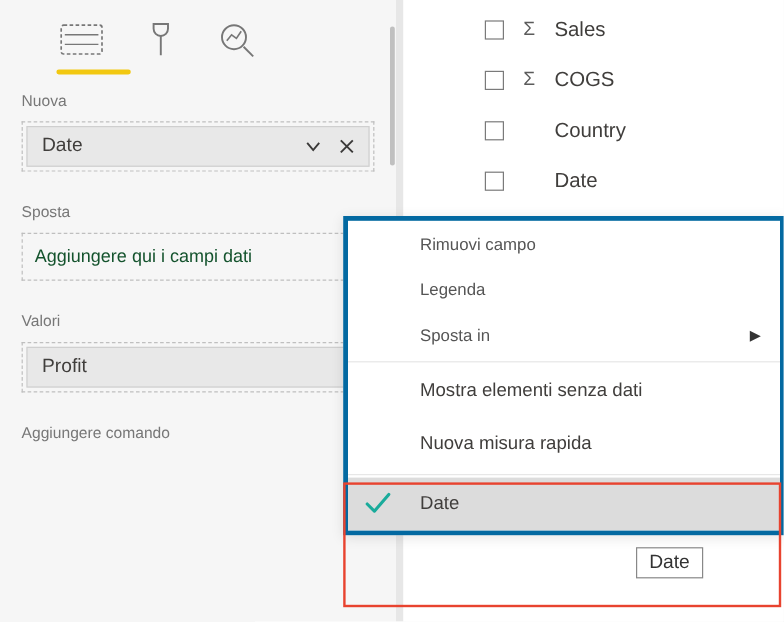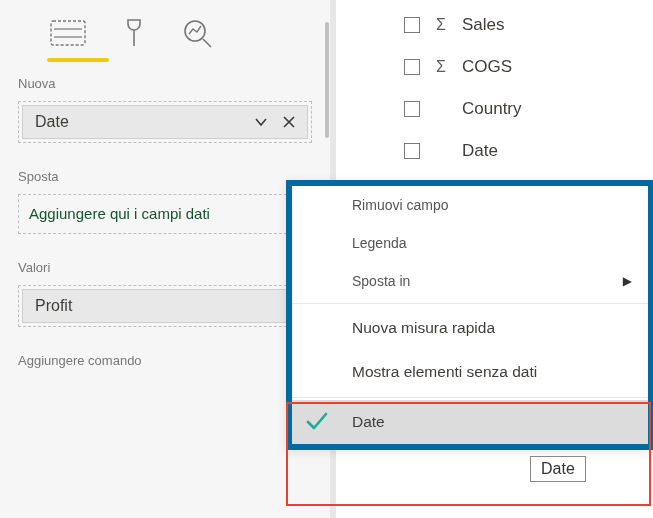--- a/index.html
+++ b/index.html
@@ -138,21 +138,21 @@
   .sigma.none { visibility: hidden; }
 
   
   .context-menu {
     position: absolute;
     left: 286px;
     top: 180px;
     width: 368px;
     background: #ffffff;
     box-shadow: 0 2px 10px rgba(0,0,0,0.10);
-    border: 6px solid #0369a1;
+    border: 4px solid #0369a1;
   }
   .menu-item {
     position: relative;
     height: 44px;
     display: flex;
     align-items: center;
     padding-left: 60px;
     font-size: 15.5px;
     color: #403e3c;
   }
@@ -305,22 +305,22 @@
 </div>
 
 <div class="context-menu">
   <div class="menu-item small">Rimuovi campo</div>
   <div class="menu-item small">Legenda</div>
   <div class="menu-item small">
     <span>Sposta in</span>
     <span class="sub-arrow">▶</span>
   </div>
   <div class="menu-separator"></div>
+  <div class="menu-item">Mostra elementi senza dati</div>
   <div class="menu-item">Nuova misura rapida</div>
-  <div class="menu-item">Mostra elementi senza dati</div>
   <div class="menu-separator"></div>
   <div class="menu-item selected-row">
     <span class="check">
       <svg width="26" height="26" viewBox="0 0 26 26">
           <polyline points="4,14 10,20 22,6" fill="none" stroke="#1aab9b" stroke-width="2.6" stroke-linecap="round" stroke-linejoin="round"></polyline>
         </svg>
     </span>
     <span>Date</span>
   </div>
 </div>

